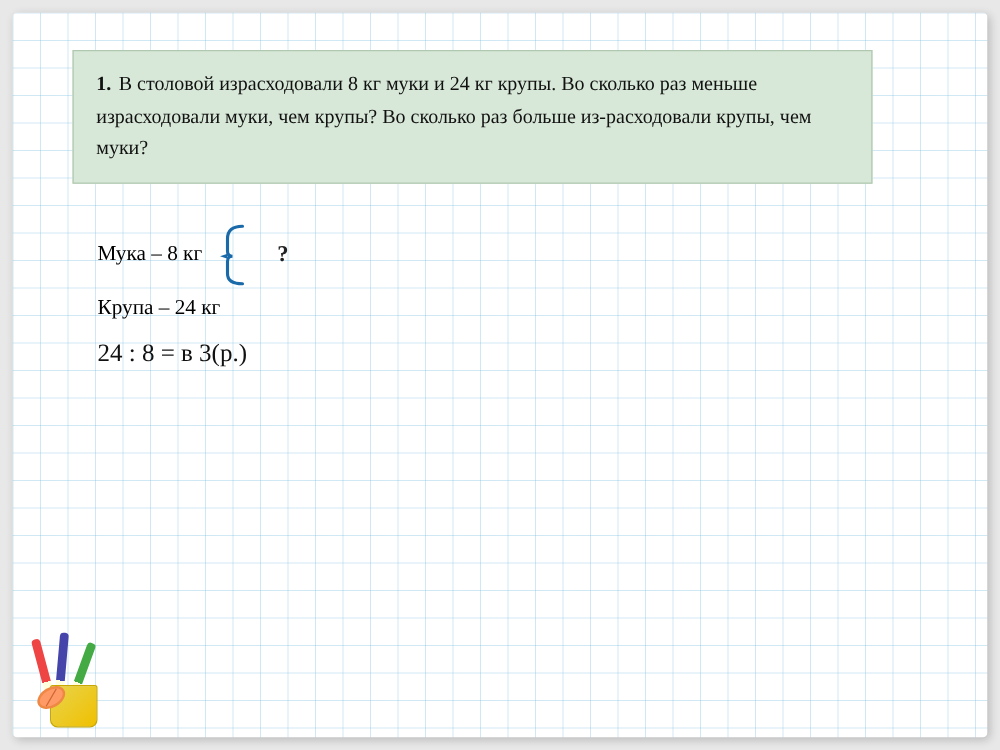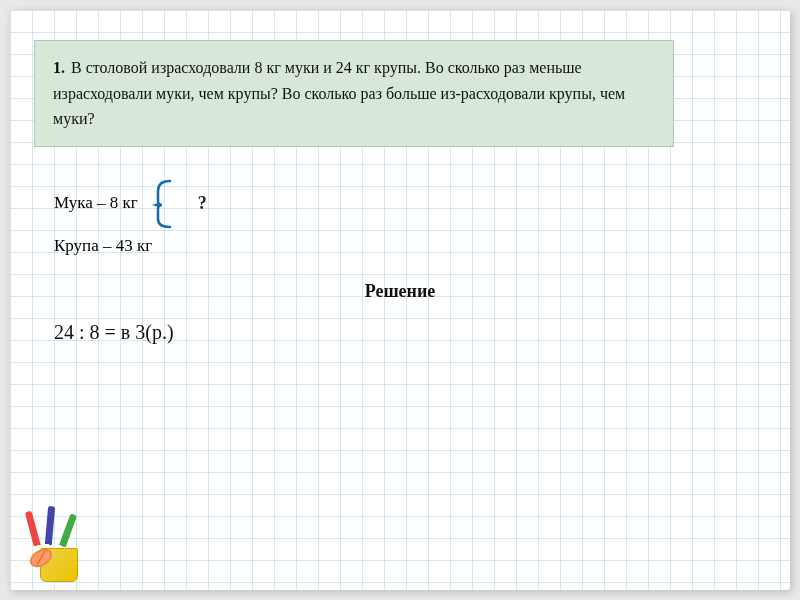--- a/index.html
+++ b/index.html
@@ -19,21 +19,21 @@
       position: absolute;
       top: 10px;
       left: 10px;
       background: white;
       background-image:
         linear-gradient(to right, rgba(100,180,220,0.3) 1px, transparent 1px),
         linear-gradient(to bottom, rgba(100,180,220,0.3) 1px, transparent 1px);
       background-size: 22px 22px;
       border-radius: 4px;
       box-shadow: 2px 2px 8px rgba(0,0,0,0.2);
-      padding: 30px 24px;
+      padding: 30px 48px;
     }
 
     .problem-box {
       background: #d8e8d8;
       border: 1px solid #b0c8b0;
       padding: 14px 18px;
       margin-bottom: 30px;
       font-size: 16px;
       line-height: 1.6;
       color: #111;
@@ -176,25 +176,24 @@
       <span>Мука – 8 кг</span>
       <div class="bracket-container">
         <svg class="bracket-svg" width="36" height="52" viewBox="0 0 36 52">
           <path d="M20,4 Q8,4 8,14 L8,24 Q8,28 12,28 Q8,28 8,32 L8,42 Q8,50 20,50" fill="none" stroke="#1a6aaa" stroke-width="2.5" stroke-linecap="round"></path>
           <polygon points="8,26 2,28 8,30" fill="#1a6aaa"></polygon>
         </svg>
       </div>
       <span class="question-mark">?</span>
     </div>
     <div class="given-line">
-      <span>Крупа – 43 кг</span>
+      <span>Крупа – 24 кг</span>
     </div>
   </div>
 
-  <div class="solution-header">Решение</div>
 
   <div class="solution-body">
     <div>24 : 8 = в 3(р.)</div>
   </div>
 
   <div class="decorations">
     <div class="pencil1"></div>
     <div class="pencil2"></div>
     <div class="pencil3"></div>
     <div class="cup"></div>

